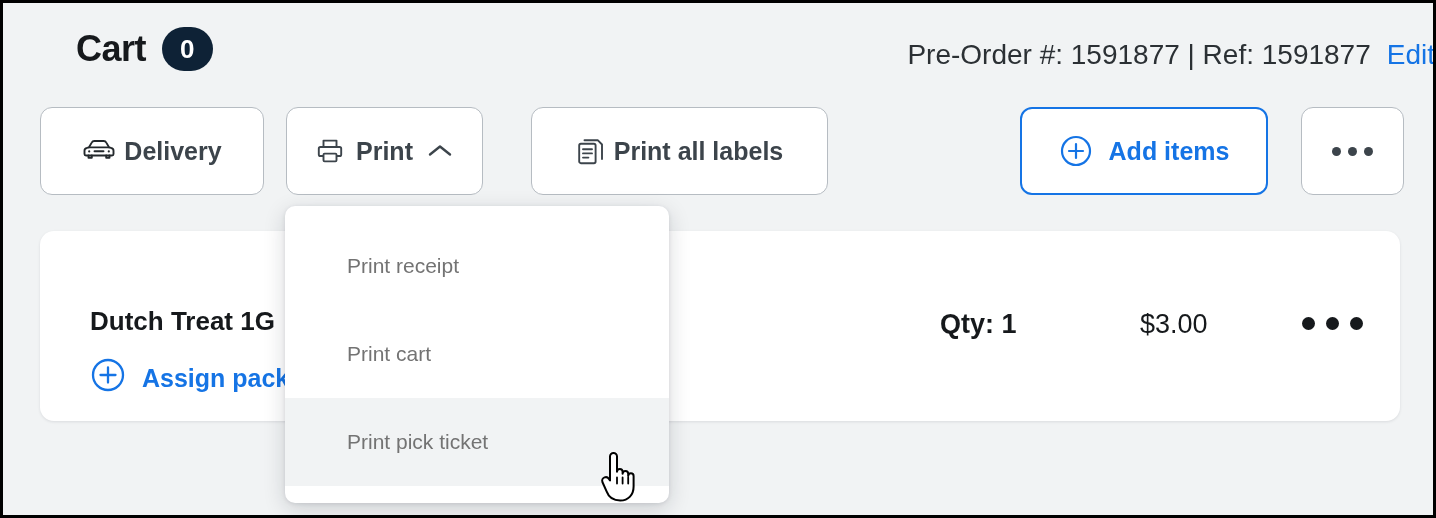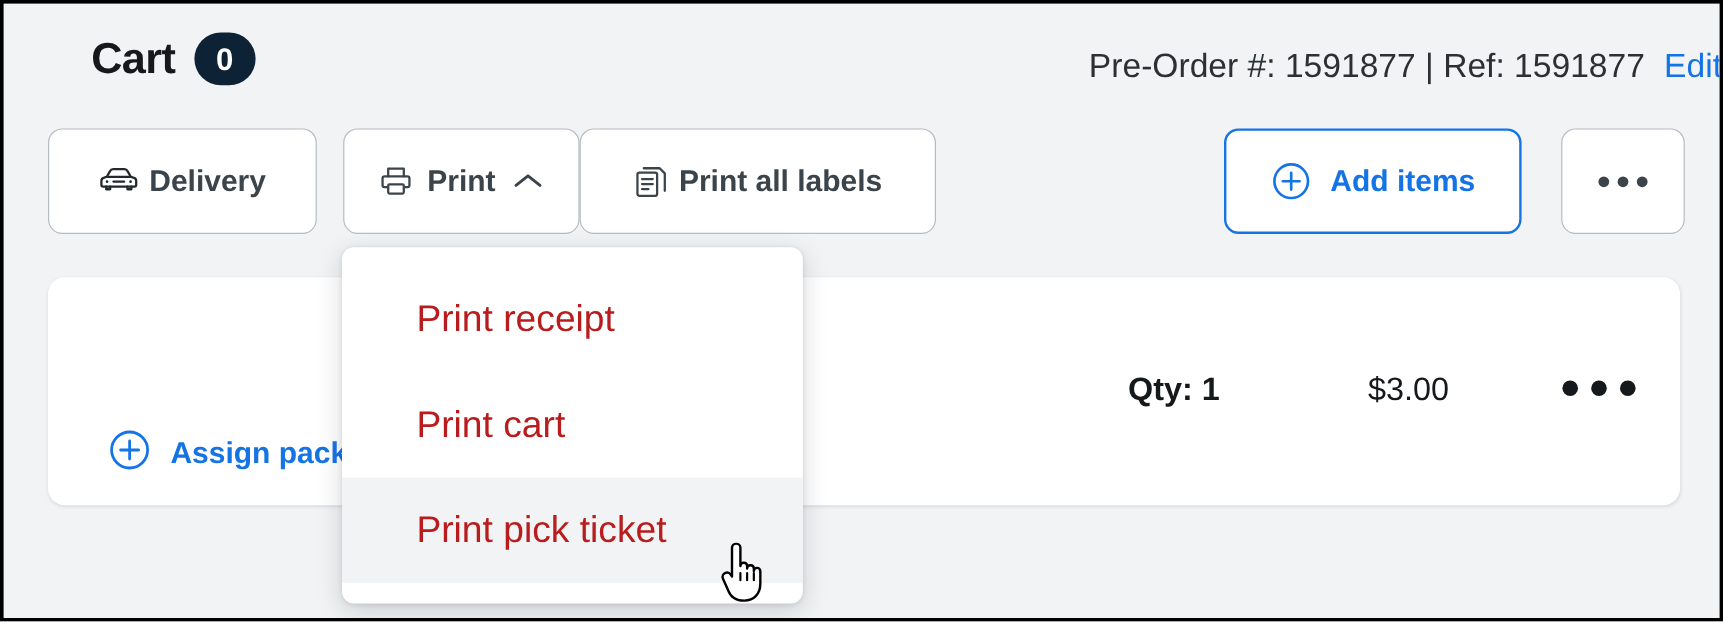--- a/index.html
+++ b/index.html
@@ -92,21 +92,21 @@
     gap: 8px;
     padding: 0 24px;
     font-size: 25px;
     font-weight: 700;
     color: #3c444b;
     cursor: pointer;
     user-select: none;
   }
   #btn-delivery { left: 37px; width: 224px; }
   #btn-print    { left: 283px; width: 197px; gap: 12px; }
-  #btn-print-labels { left: 480px; width: 297px; }
+  #btn-print-labels { left: 528px; width: 297px; }
   #btn-add-items {
     right: 165px;
     width: 248px;
     border: 2.5px solid #1574e5;
     color: #1574e5;
     gap: 16px;
   }
   #btn-more { right: 29px; width: 103px; }
   .tbtn svg { display: block; flex: none; }
   .chev { margin-left: 2px; }
@@ -196,22 +196,22 @@
     border-radius: 10px;
     box-shadow: 0 6px 22px rgba(16,24,40,0.16), 0 1px 4px rgba(16,24,40,0.10);
     overflow: hidden;
     z-index: 20;
   }
   .menu-item {
     height: 88px;
     display: flex;
     align-items: center;
     padding-left: 62px;
-    font-size: 31px;
-    color: #b91c1c;
+    font-size: 21px;
+    color: #737373;
     cursor: pointer;
     box-sizing: border-box;
   }
   .menu-item:first-child { margin-top: 16px; }
   .menu-item.active { background: #f1f3f4; }
 
   #cursor {
     position: absolute;
     left: 596px;
     top: 449px;
@@ -291,20 +291,21 @@
     <div class="tbtn" id="btn-more">
       <span class="dots">
         <i></i>
           <i></i>
           <i></i>
       </span>
     </div>
   </div>
 
   <div id="item-card">
+    <div id="item-name">Dutch Treat 1G</div>
     <div id="assign-package">
       <span>
         <svg width="36" height="36" viewBox="0 0 36 36" fill="none" stroke="#1574e5" stroke-width="2.3" stroke-linecap="round">
           <circle cx="18" cy="18" r="15"></circle>
           <path d="M18 10.5v15M10.5 18h15"></path>
         </svg>
       </span>
       <span>Assign package</span>
     </div>
     <div id="item-qty">Qty: 1</div>

